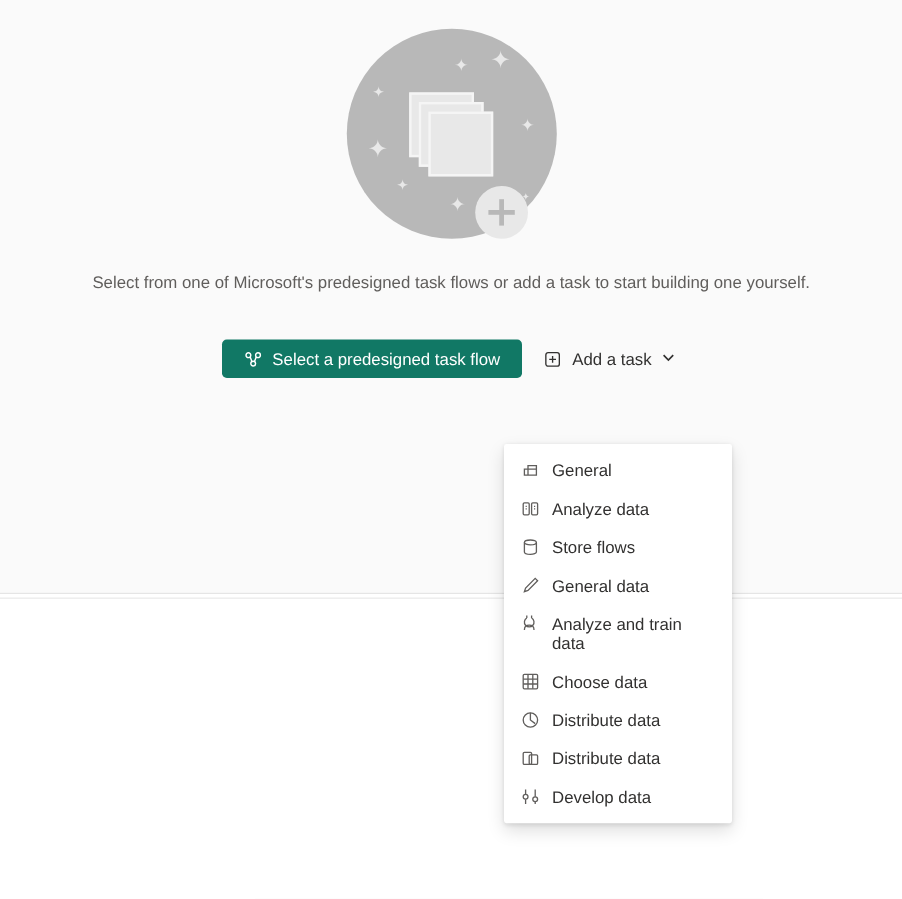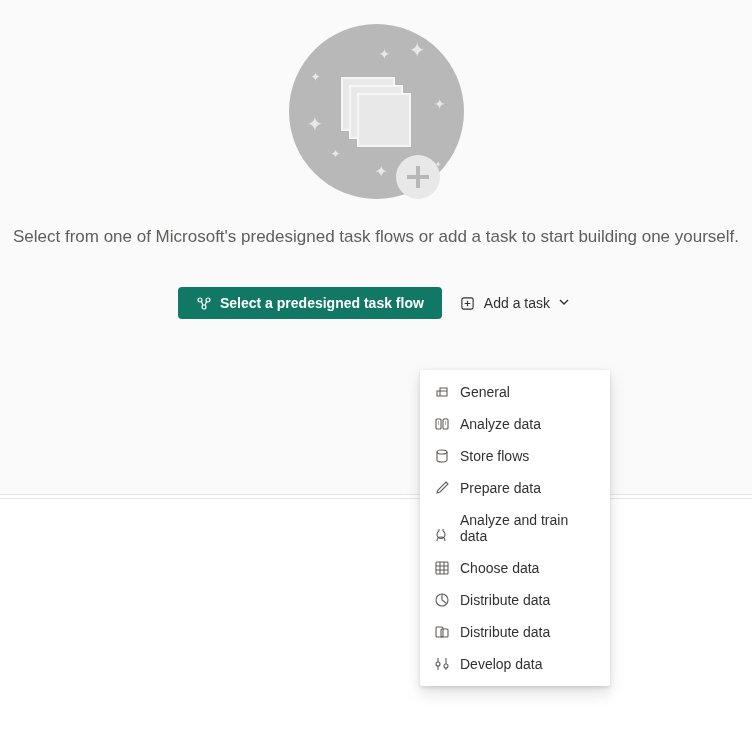--- a/index.html
+++ b/index.html
@@ -87,38 +87,38 @@
     .s8 { bottom: 30px; right: 22px; font-size: 8px;}
     
     .heading {
       font-size: 24px;
       font-weight: 600;
       color: #323130;
       margin-bottom: 10px;
       text-align: center;
     }
     .subtext {
-      font-size: 17px;
+      font-size: 14px;
       color: #605e5c;
       margin-bottom: 40px;
       text-align: right;
     }
     .button-row {
       display: flex;
       align-items: center;
       gap: 14px;
       position: relative;
     }
     .primary-btn {
       background: #117865;
       color: white;
       border: none;
       padding: 8px 18px;
       font-size: 14px;
-      font-weight: 700;
+      font-weight: 400;
       cursor: pointer;
       border-radius: 4px;
       display: inline-flex;
       align-items: flex-start;
       gap: 8px;
     }
     .btn-icon {
       width: 16px;
       height: 16px;
       display: inline-flex;
@@ -142,21 +142,21 @@
       left: 420px;
       width: 190px;
       background: white;
       box-shadow: 0 6.4px 14.4px rgba(0,0,0,0.13), 0 1.2px 3.6px rgba(0,0,0,0.11);
       border-radius: 2px;
       padding: 6px 0;
       z-index: 10;
     }
     .menu-item {
       display: flex;
-      align-items: flex-end;
+      align-items: flex-start;
       gap: 10px;
       padding: 8px 14px;
       font-size: 14px;
       color: #323130;
       cursor: pointer;
     }
     .menu-item.highlighted {
       outline: 2.5px solid #d83b01;
       outline-offset: -2px;
     }
@@ -294,21 +294,21 @@
         </svg>
     </span>
     <span>Store flows</span>
   </div>
   <div class="menu-item">
     <span class="menu-icon">
       <svg width="16" height="16" viewBox="0 0 16 16" fill="none" stroke="#605e5c" stroke-width="1.1">
           <path d="M12 2 L14 4 L6 12 L3 13 L4 10 Z"></path>
         </svg>
     </span>
-    <span>Prepare data</span>
+    <span>General data</span>
   </div>
   <div class="menu-item">
     <span class="menu-icon">
       <svg width="16" height="16" viewBox="0 0 16 16" fill="none" stroke="#605e5c" stroke-width="1.1">
           <path d="M5 3 A4 4 0 1 0 9 3 M5 3 L5 1 M9 3 L9 1 M3 13 C3 10 5 9 7 9 S11 10 11 13"></path>
         </svg>
     </span>
     <span>Analyze and train data</span>
   </div>
   <div class="menu-item">

